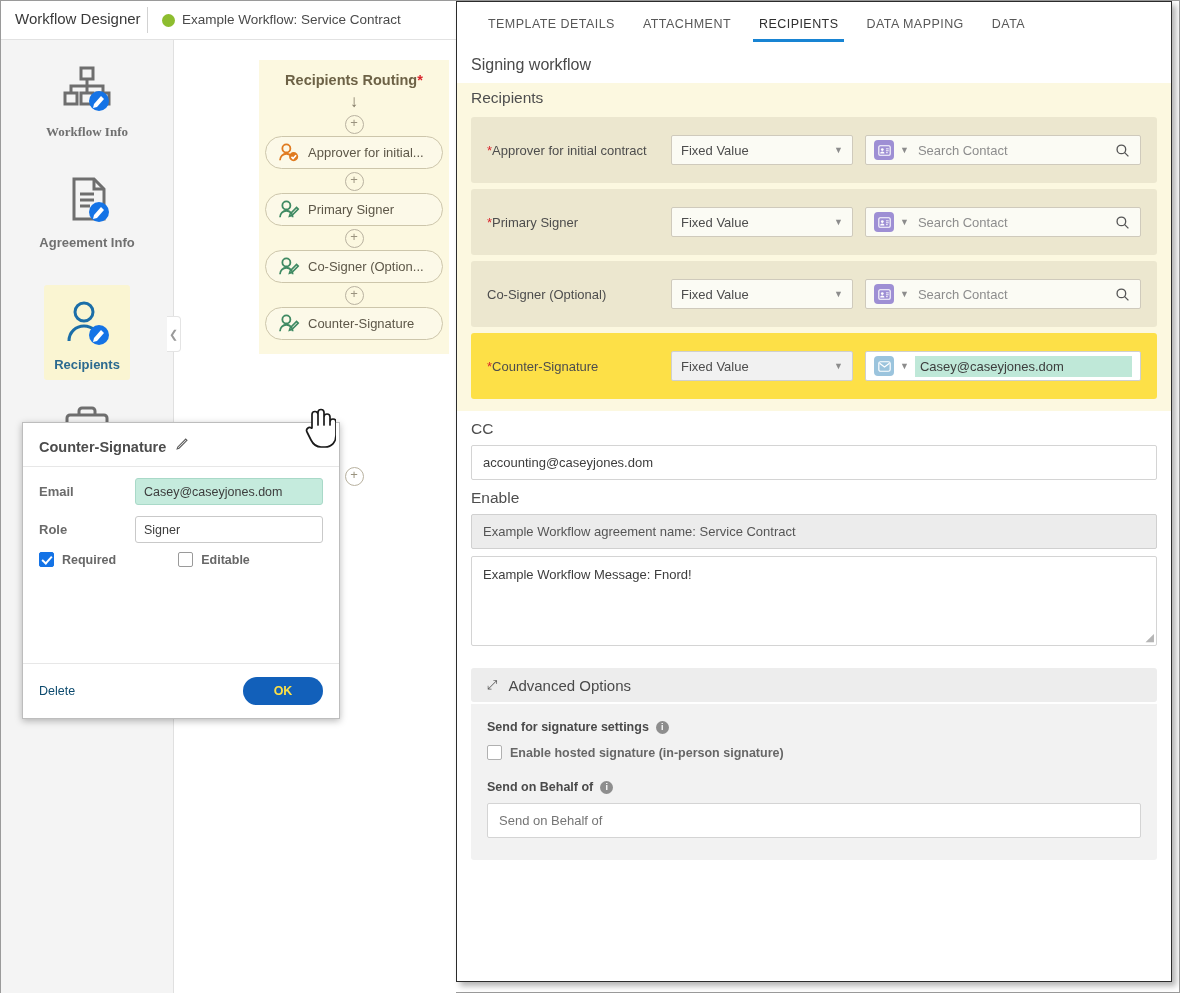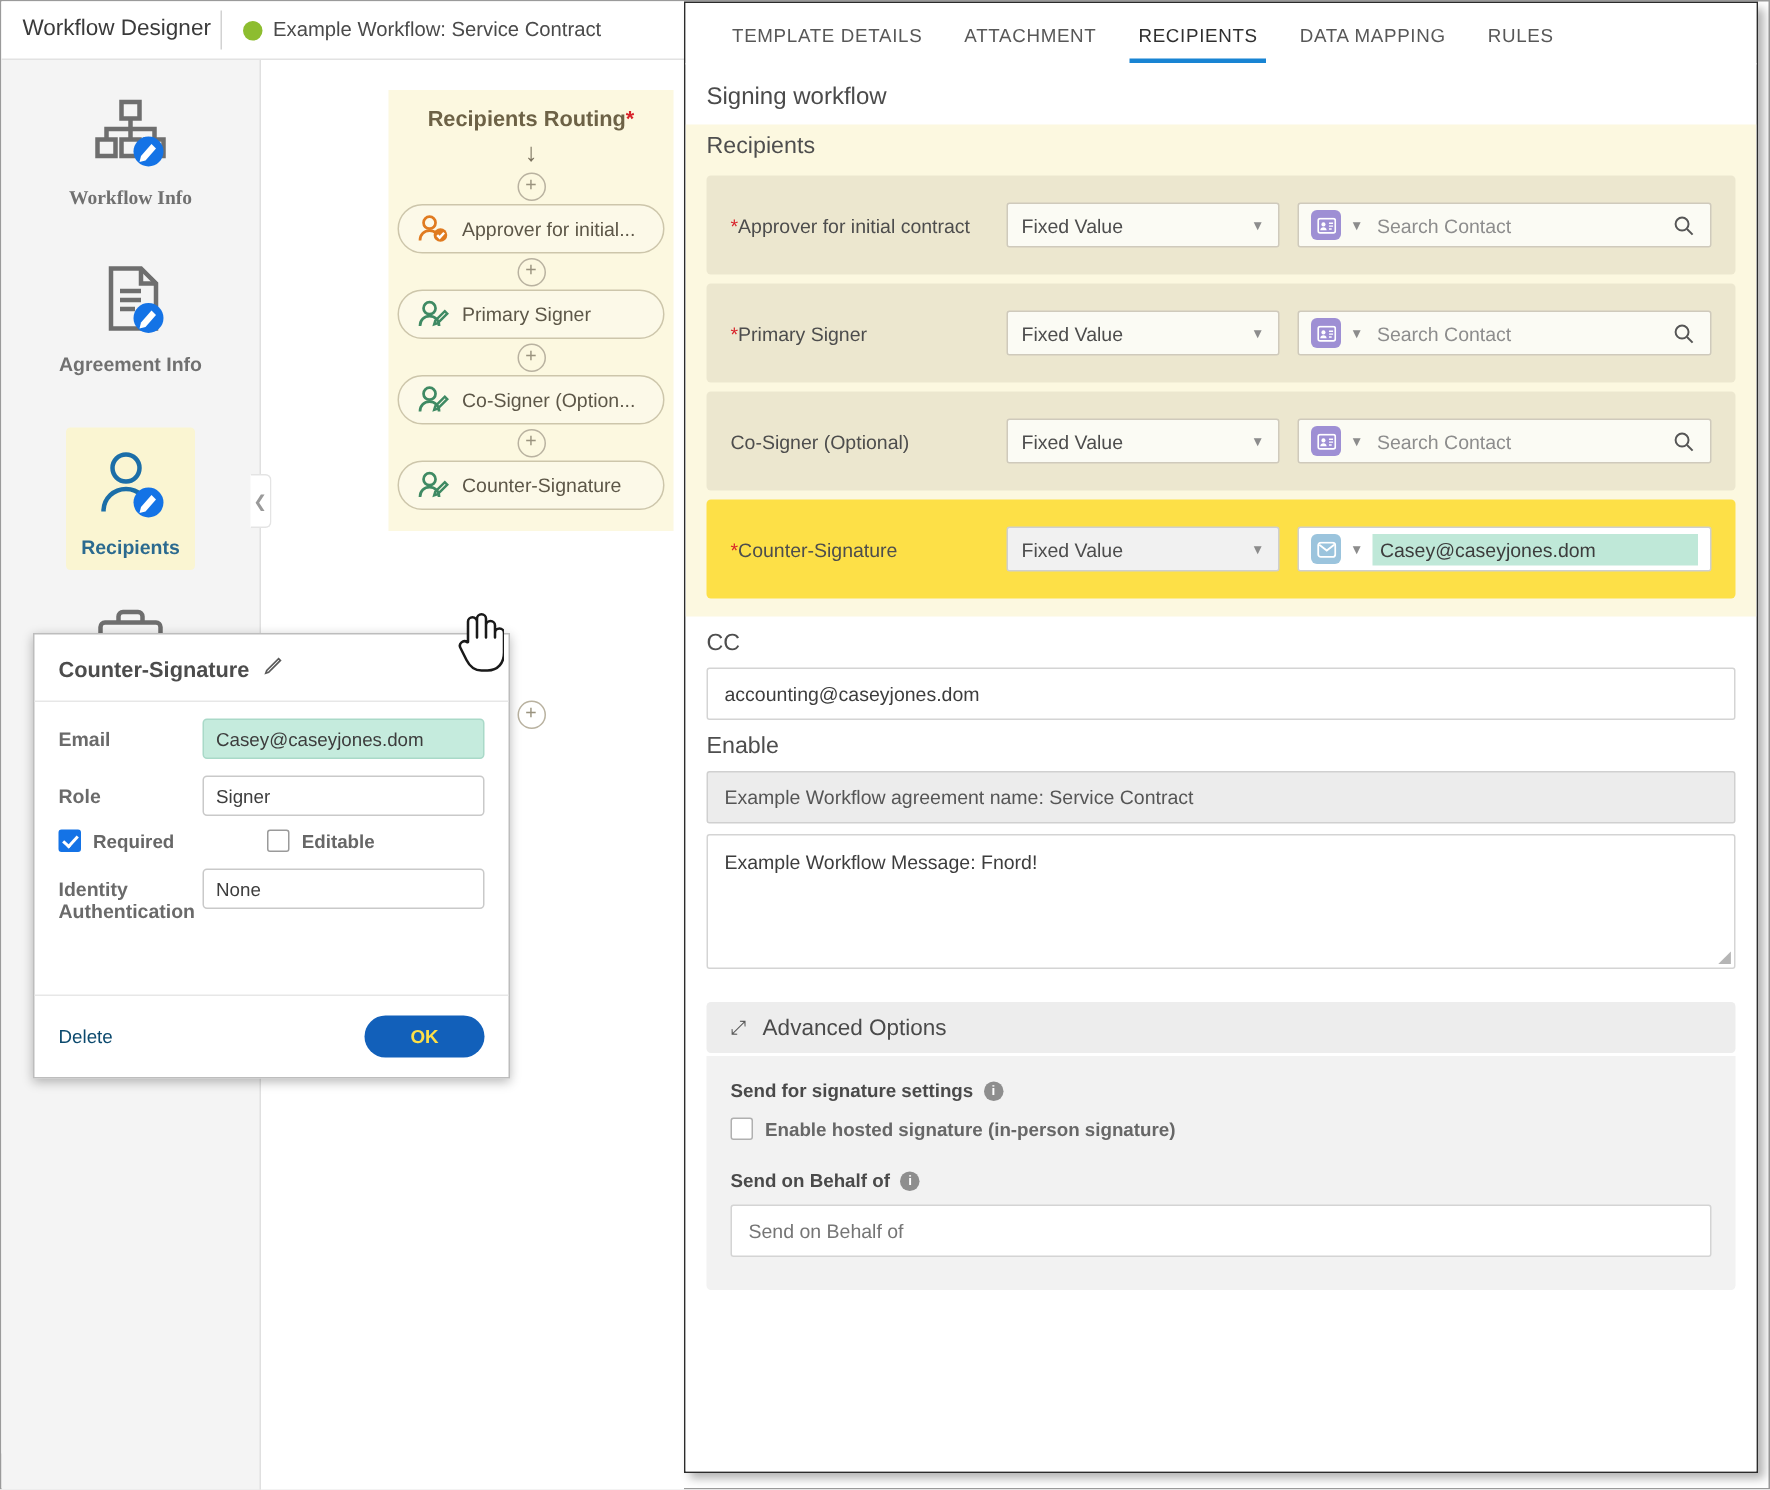--- a/index.html
+++ b/index.html
@@ -302,43 +302,37 @@
         </div>
       </div>
 
       <div class="cbrow">
         <span class="cb checked"></span>
         <span class="cbtxt b">Required</span>
         <span class="cb" style="margin-left:62px;"></span>
         <span class="cbtxt b">Editable</span>
       </div>
 
-      <div class="dlg-row">
-        <div class="dlg-label">Identity Authentication</div>
-        <div class="dlg-field">
-          <input class="dlg-input" value="None" style="">
-        </div>
-      </div>
 
       <div class="dlg-foot">
         <span class="dlg-del">Delete</span>
         <button class="dlg-ok">OK</button>
       </div>
     </div>
 
   </div>
 
   <div id="rightpanel">
 
     <div id="tabs">
       <div class="tab">TEMPLATE DETAILS</div>
       <div class="tab">ATTACHMENT</div>
       <div class="tab active">RECIPIENTS</div>
       <div class="tab">DATA MAPPING</div>
-      <div class="tab">RULES</div>
+      <div class="tab">DATA</div>
     </div>
 
     <div id="panelbody">
 
       <div class="p-h1">Signing workflow</div>
 
       <div class="sec-recip">
         <div class="sec-title">Recipients</div>
 
         <div class="recip-row">

